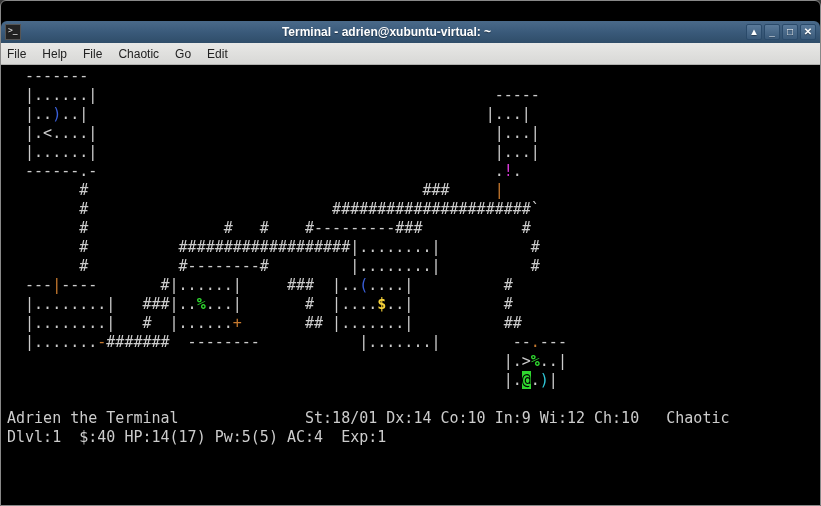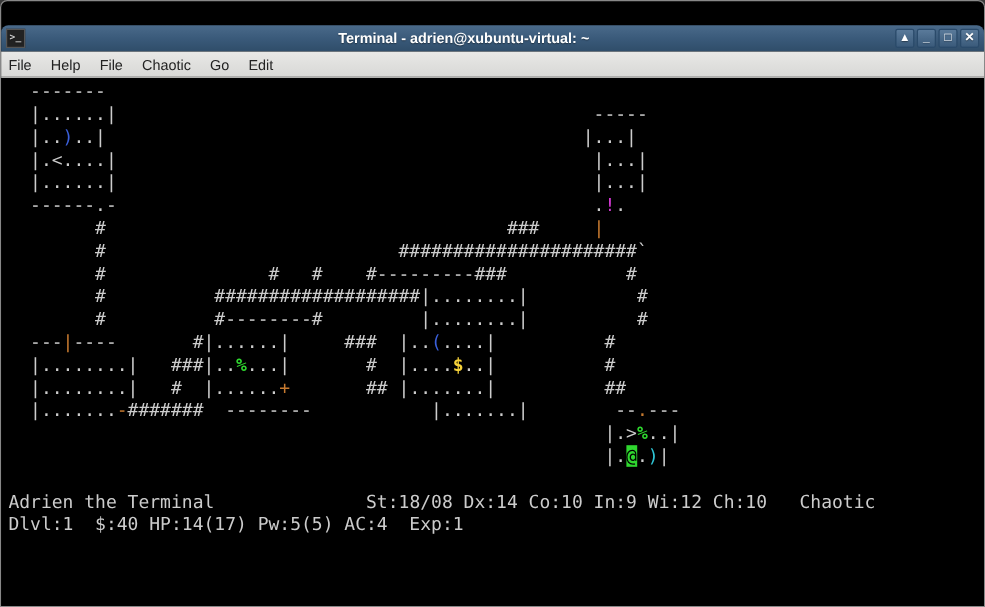--- a/index.html
+++ b/index.html
@@ -133,17 +133,17 @@
 <span>        #               #   #    #---------###           #          </span>
 <span>        #          ###################|........|          #          </span>
 <span>        #          #--------#         |........|          #          </span>
 <span><span>  ---</span><span class="c-orange">|</span><span>----       #|......|     ###  |..</span><span class="c-blue">(</span><span>....|          #          </span></span>
 <span><span>  |........|   ###|..</span><span class="c-green">%</span><span>...|       #  |....</span><span class="c-yellow">$</span><span>..|          #          </span></span>
 <span><span>  |........|   #  |......</span><span class="c-dorange">+</span><span>       ## |.......|          ##         </span></span>
 <span><span>  |.......</span><span class="c-orange">-</span><span>#######  --------           |.......|        --</span><span class="c-orange">.</span><span>---       </span></span>
 <span><span>                                                       |.&gt;</span><span class="c-green">%</span><span>..|      </span></span>
 <span><span>                                                       |.</span><span class="bg-green">@</span><span>.</span><span class="c-cyan">)</span><span>|      </span></span>
 
-<span><span>Adrien the Terminal</span>              <span>St:18/08 Dx:14 Co:10 In:9 Wi:12 Ch:10   Chaotic</span></span>
+<span><span>Adrien the Terminal</span>              <span>St:18/01 Dx:14 Co:10 In:9 Wi:12 Ch:10   Chaotic</span></span>
 <span>Dlvl:1  $:40 HP:14(17) Pw:5(5) AC:4  Exp:1</span></pre>
   </div>
 
 </div>
 
 </body></html>

